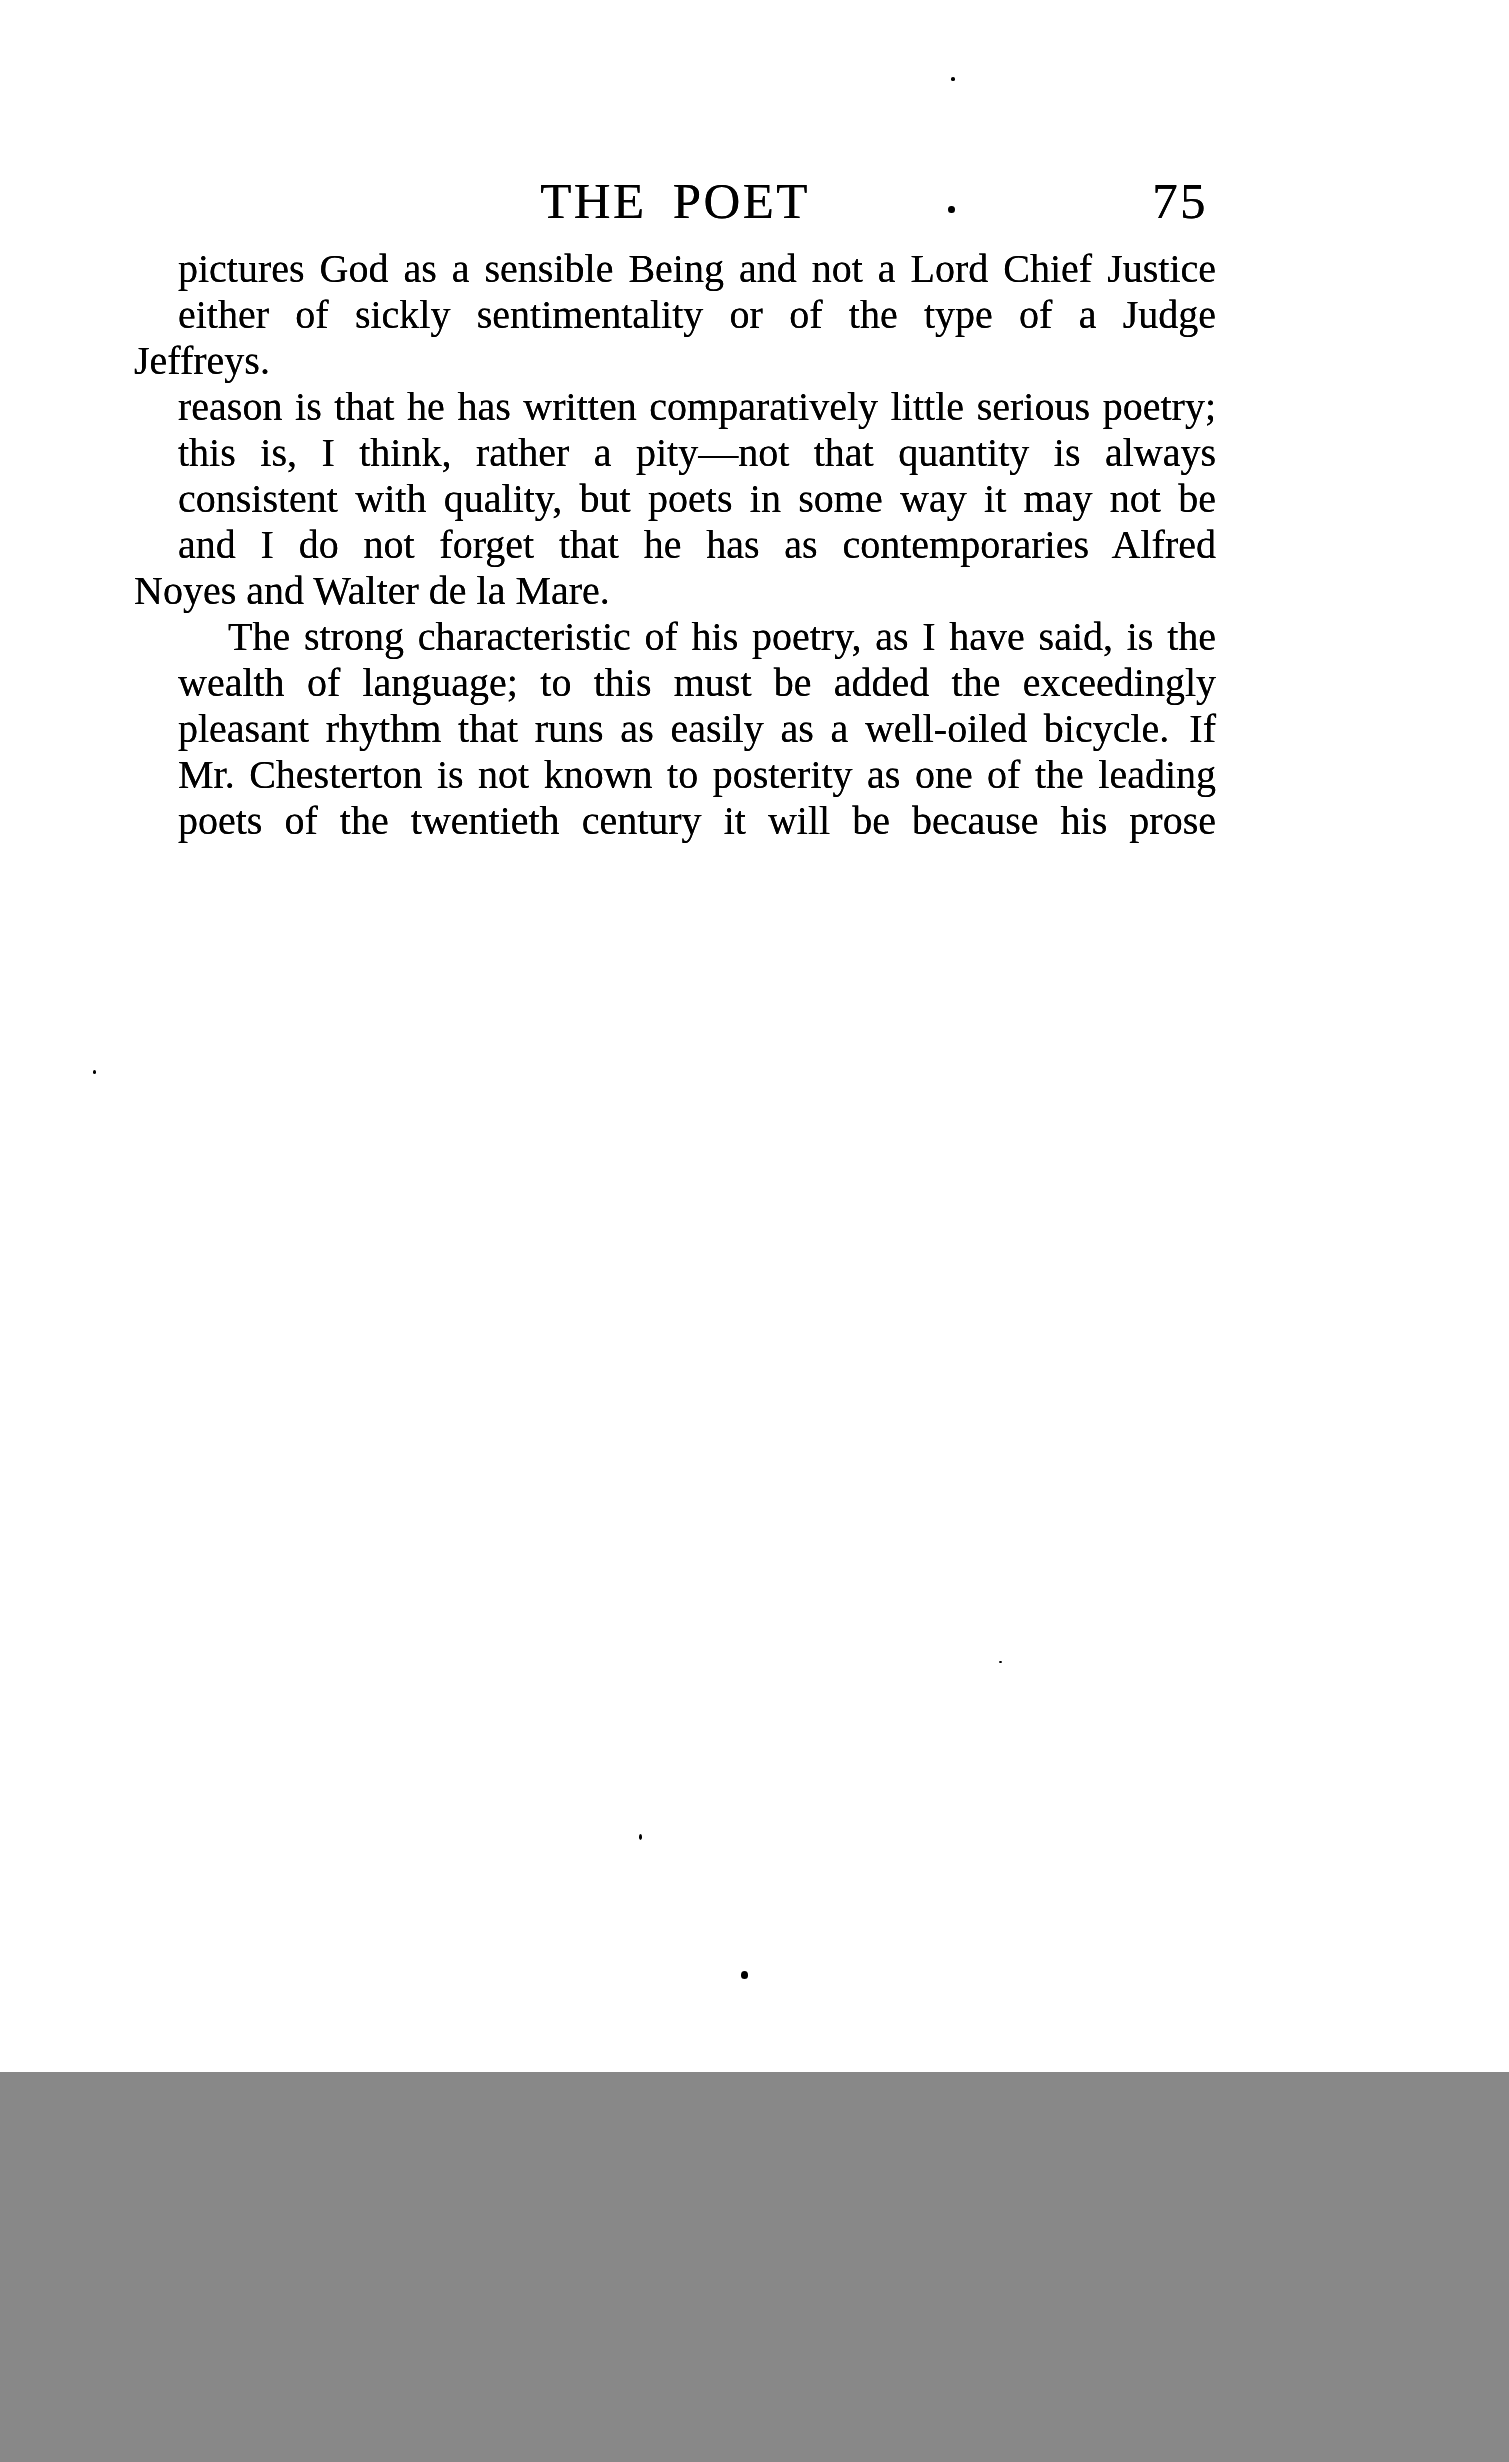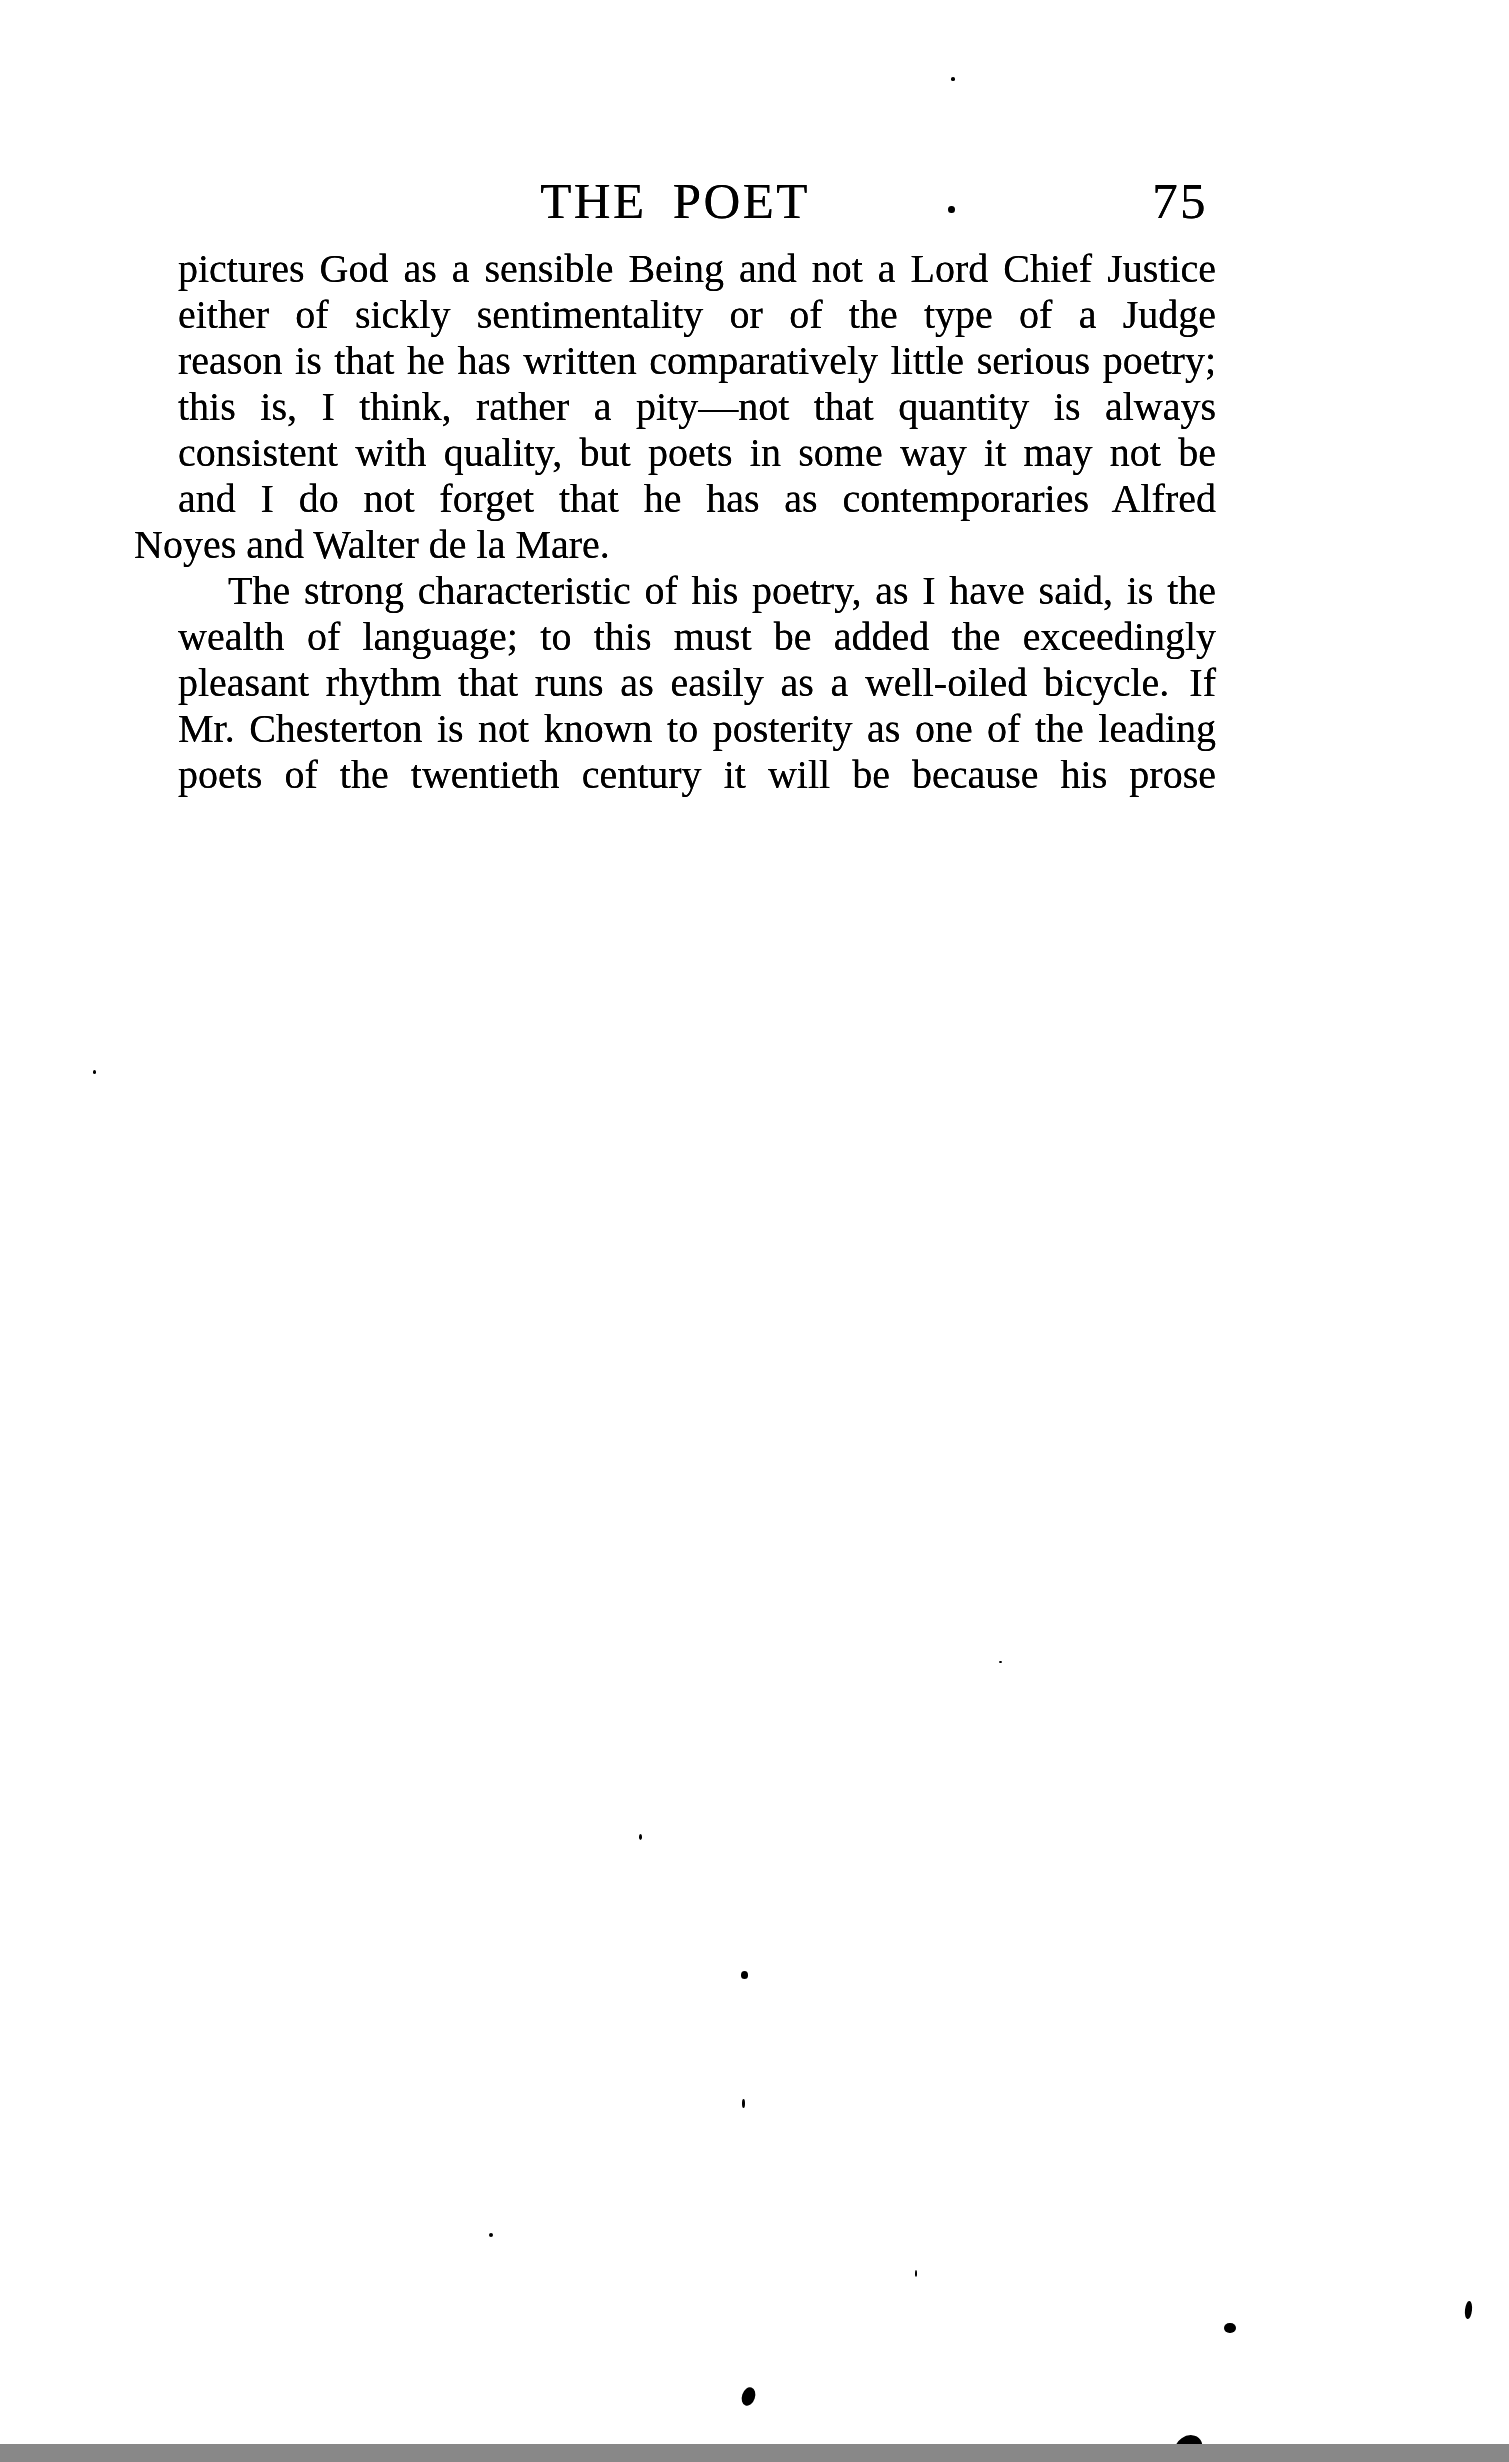--- a/index.html
+++ b/index.html
@@ -1,19 +1,19 @@
 <!DOCTYPE html>
 <html style="font-size:9.7px"><head>
 <meta charset="utf-8">
 <style>
   html, body { margin: 0; padding: 0; background: #888; }
   .page {
     position: relative;
     width: 1509px;
-    height: 2444px;
+    height: 2072px;
     background: #ffffff;
     overflow: hidden;
     font-family: "Liberation Serif", serif;
     color: #000000;
   }
   .header-row {
     position: absolute;
     left: 134px;
     top: 174px;
     width: 1082px;
@@ -57,20 +57,21 @@
 
 <div class="page">
   <div class="header-row">
     <span class="running-title">THE POET</span>
     <span class="page-number">75</span>
   </div>
 
   <div class="body-text" id="body-text">
       <div class="line just">pictures God as a sensible Being and not a Lord Chief Justice</div>
       <div class="line just">either of sickly sentimentality or of the type of a Judge</div>
+      <div class="line">Jeffreys.</div>
       <div class="line just">reason is that he has written comparatively little serious poetry;</div>
       <div class="line just">this is, I think, rather a pity—not that quantity is always</div>
       <div class="line just">consistent with quality, but poets in some way it may not be</div>
       <div class="line just">and I do not forget that he has as contemporaries Alfred</div>
       <div class="line">Noyes and Walter de la Mare.</div>
       <div class="line just indent">The strong characteristic of his poetry, as I have said, is the</div>
       <div class="line just">wealth of language; to this must be added the exceedingly</div>
       <div class="line just">pleasant rhythm that runs as easily as a well-oiled bicycle. If</div>
       <div class="line just">Mr. Chesterton is not known to posterity as one of the leading</div>
       <div class="line just">poets of the twentieth century it will be because his prose</div>

